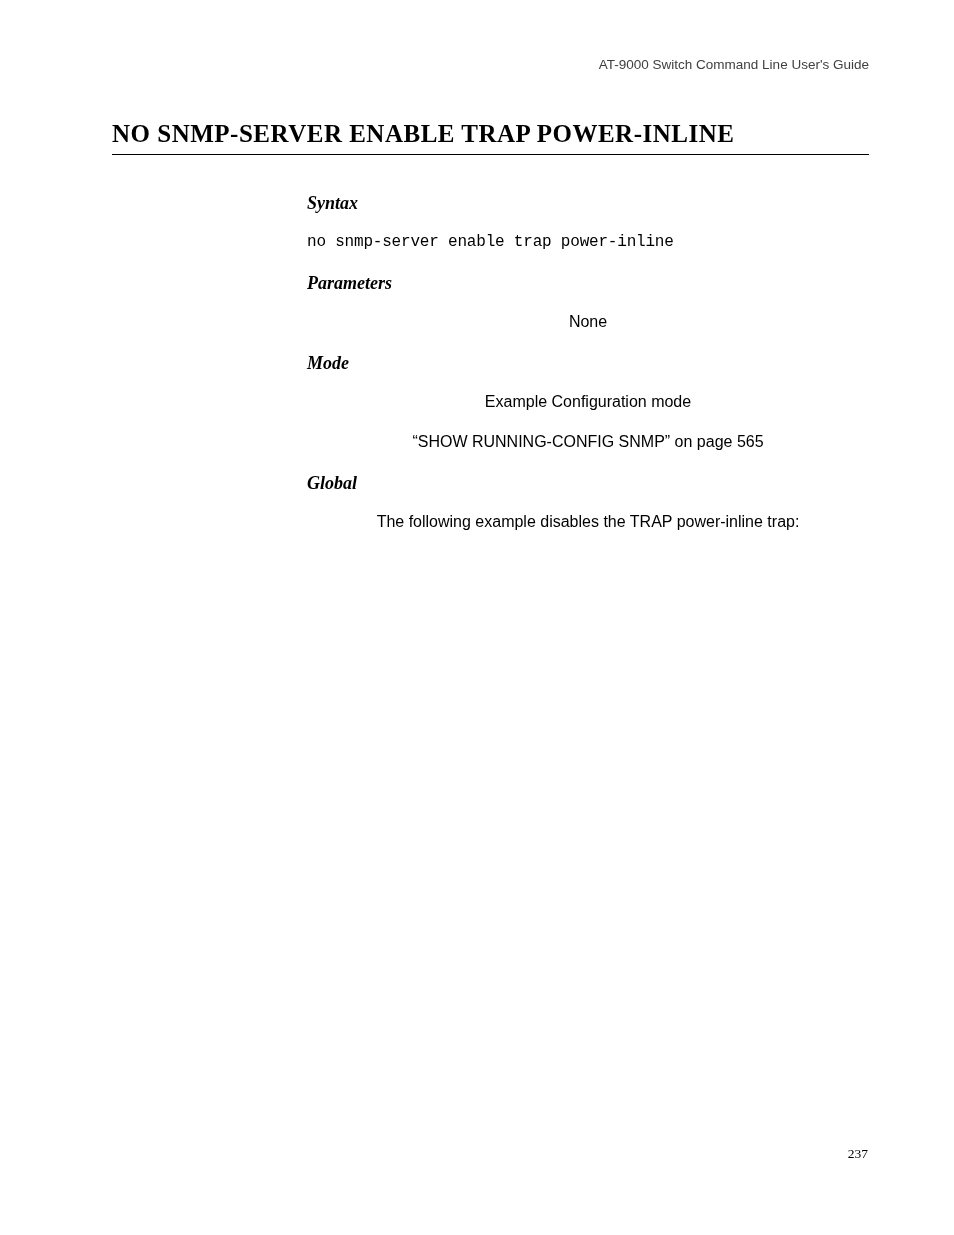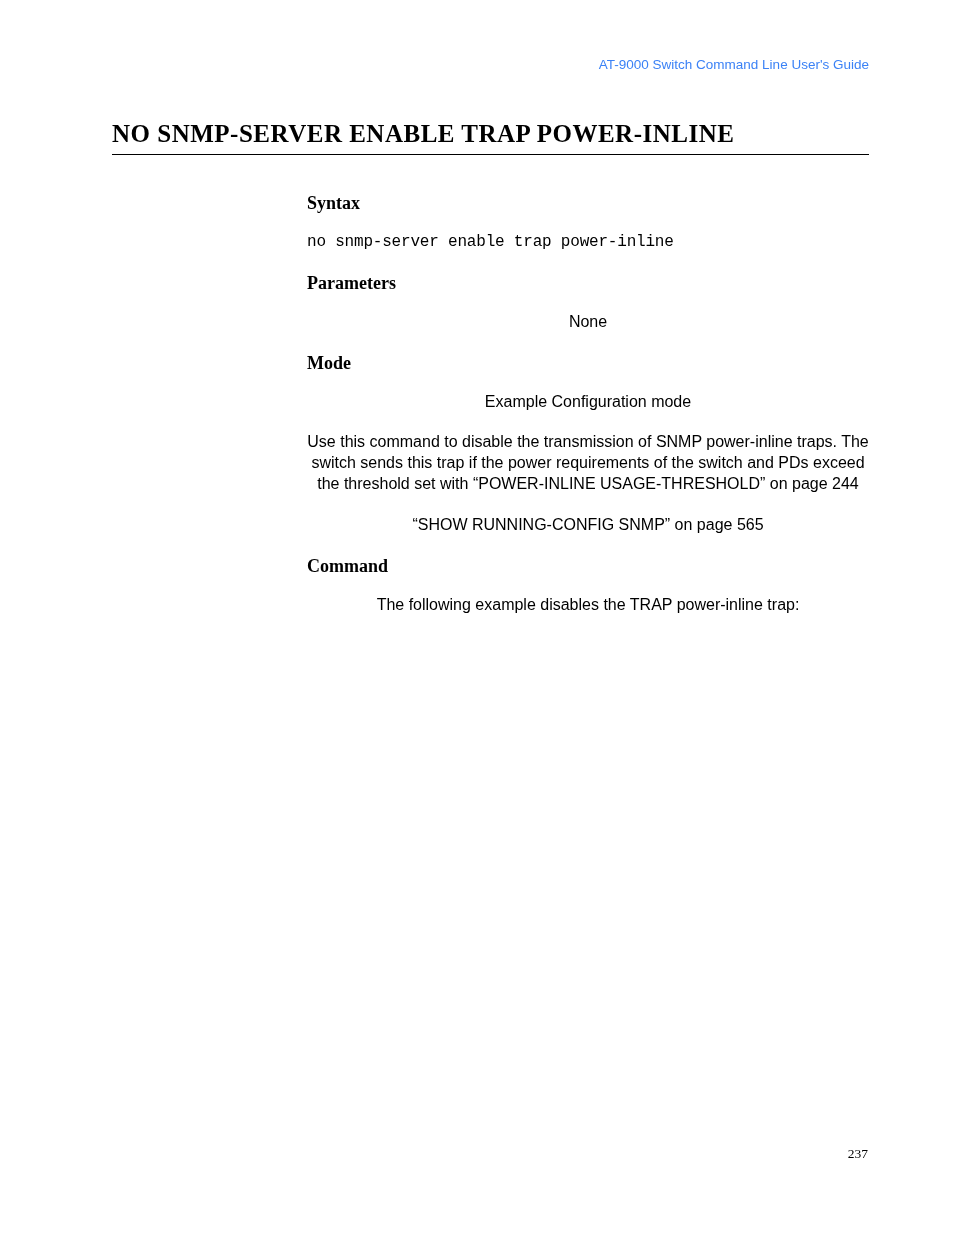--- a/index.html
+++ b/index.html
@@ -16,40 +16,41 @@
       position: relative;
     }
     .page {
       padding: 57px 85px 0 112px;
     }
     .header-text {
       text-align: right;
       font-size: 13.5px;
       font-family: Arial, sans-serif;
       margin-bottom: 48px;
-      color: #3b82f6;
+      color: #404040;
     }
     .page-title {
       font-family: "Times New Roman", Times, serif;
       font-weight: bold;
       font-size: 25px;
       letter-spacing: 0.5px;
       padding-bottom: 6px;
       border-bottom: 1.5px solid #000000;
       margin-bottom: 38px;
     }
     .content {
       margin-left: 195px;
       margin-right: 0;
     }
     .section-heading {
       font-family: "Times New Roman", Times, serif;
       font-weight: bold;
       font-size: 18px;
       margin-bottom: 18px;
+      font-style: italic;
     }
     .body-text {
       font-family: Arial, Helvetica, sans-serif;
       font-size: 16px;
       line-height: 1.3;
       margin-bottom: 20px;
       text-align: center;
     }
     .code-text {
       font-family: "Courier New", Courier, monospace;
@@ -79,23 +80,22 @@
 
     <div class="section-heading">Syntax</div>
     <div class="code-text">no snmp-server enable trap power-inline</div>
 
     <div class="section-heading">Parameters</div>
     <div class="body-text">None</div>
 
     <div class="section-heading">Mode</div>
     <div class="body-text">Example Configuration mode</div>
 
-    <div class="body-text">Use this command to disable the transmission of SNMP power-inline traps. The switch sends this trap if the power requirements of the switch and PDs exceed the threshold set with “POWER-INLINE USAGE-THRESHOLD” on page 244</div>
 
     <div class="body-text">“SHOW RUNNING-CONFIG SNMP” on page 565</div>
 
-    <div class="section-heading">Command</div>
+    <div class="section-heading">Global</div>
     <div class="body-text">The following example disables the TRAP power-inline trap:</div>
 
   </div>
 
   <div class="page-number">237</div>
 </div>
 
 </body></html>

